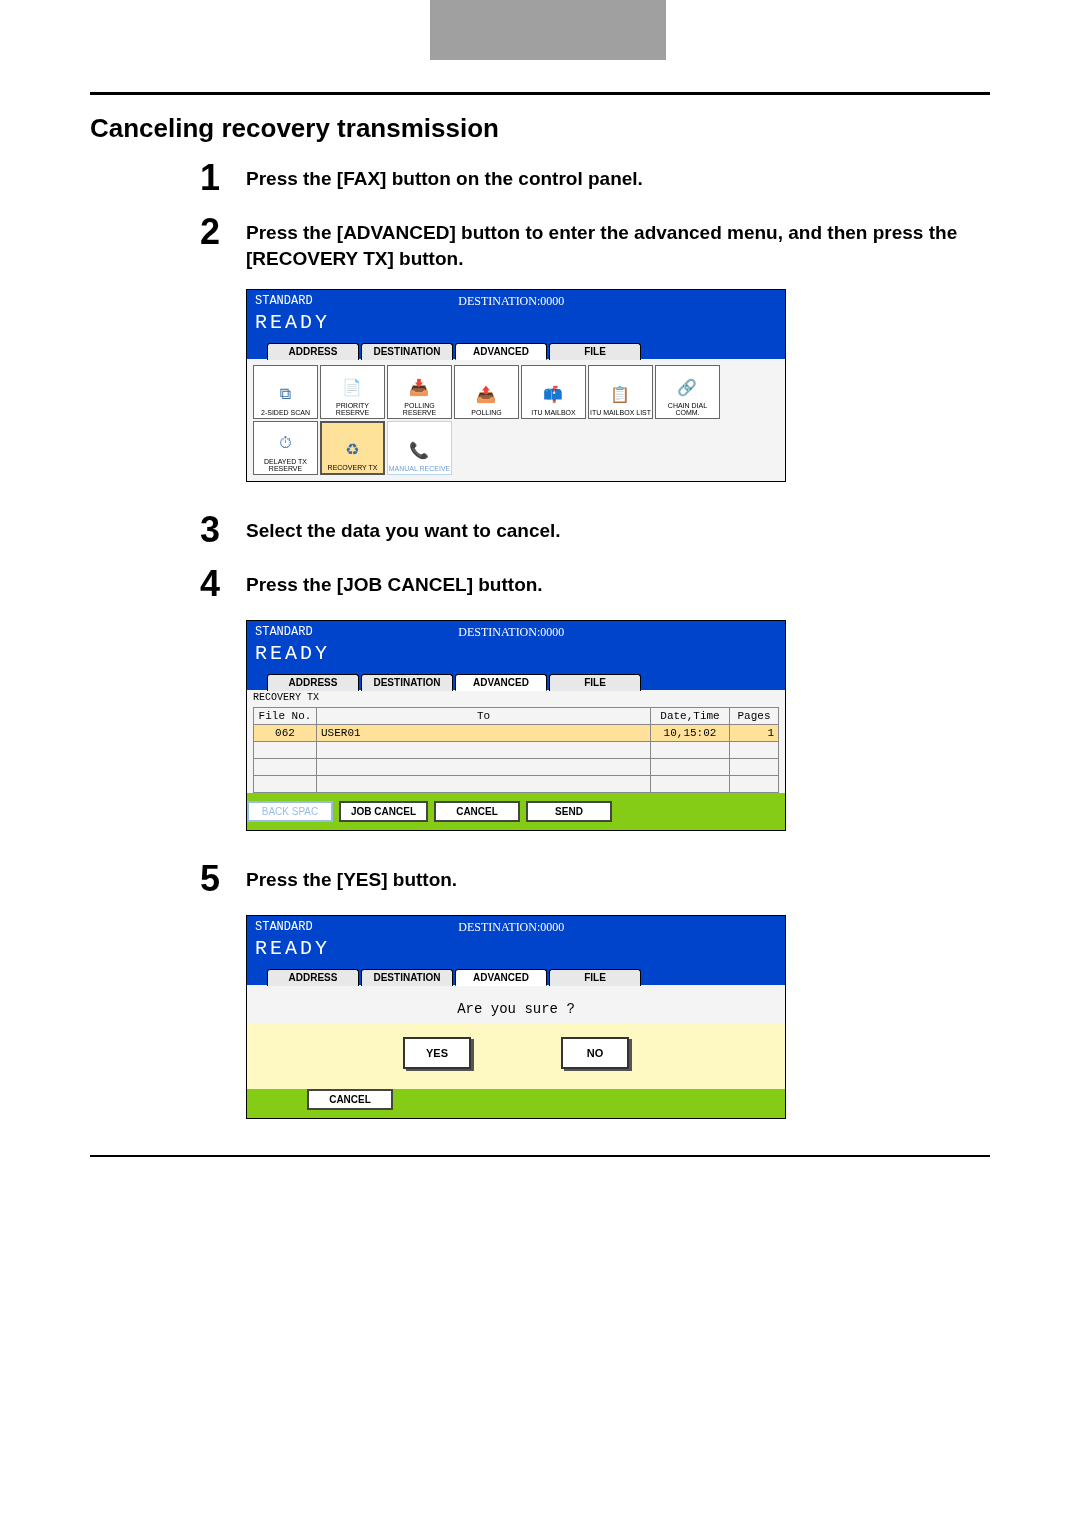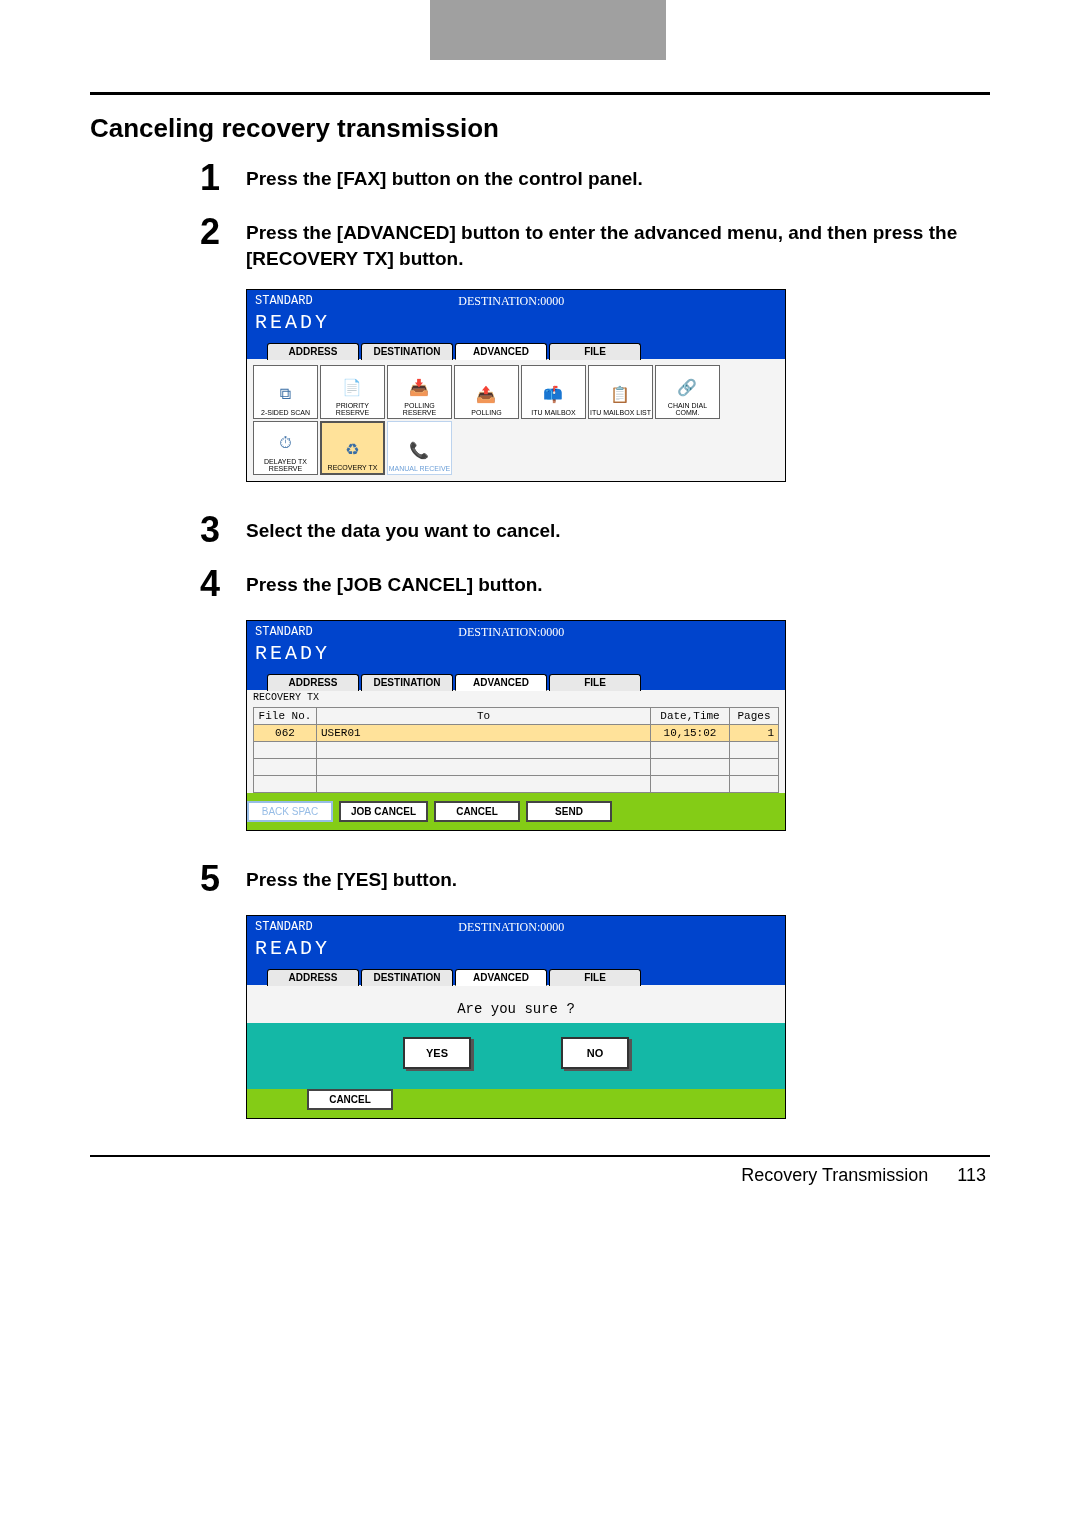--- a/index.html
+++ b/index.html
@@ -211,21 +211,21 @@
     font-family: "Courier New", monospace;
     font-size: 14px;
     text-align: center;
     padding: 16px 0 6px 0;
   }
   .confirm-btns {
     display: flex;
     justify-content: center;
     gap: 90px;
     padding: 14px 0 20px 0;
-    background: #14b8a6;
+    background: #fef9c3;
   }
   .big-btn {
     border: 2px solid #333;
     background: #fff;
     font-size: 11px;
     font-weight: bold;
     padding: 8px 0;
     width: 64px;
     text-align: center;
     box-shadow: 3px 2px 0 #555;
@@ -421,17 +421,13 @@
         </div>
         <div class="btn-row" style="padding-top:0;">
           <div class="s-btn" style="margin-left:60px;">CANCEL</div>
         </div>
       </div>
     </div>
 
   </div>
 
   <hr class="footer-rule">
-  <div class="footer">
-    <span>Recovery Transmission</span>
-    <span class="pg">113</span>
-  </div>
 </div>
 
 </body></html>

